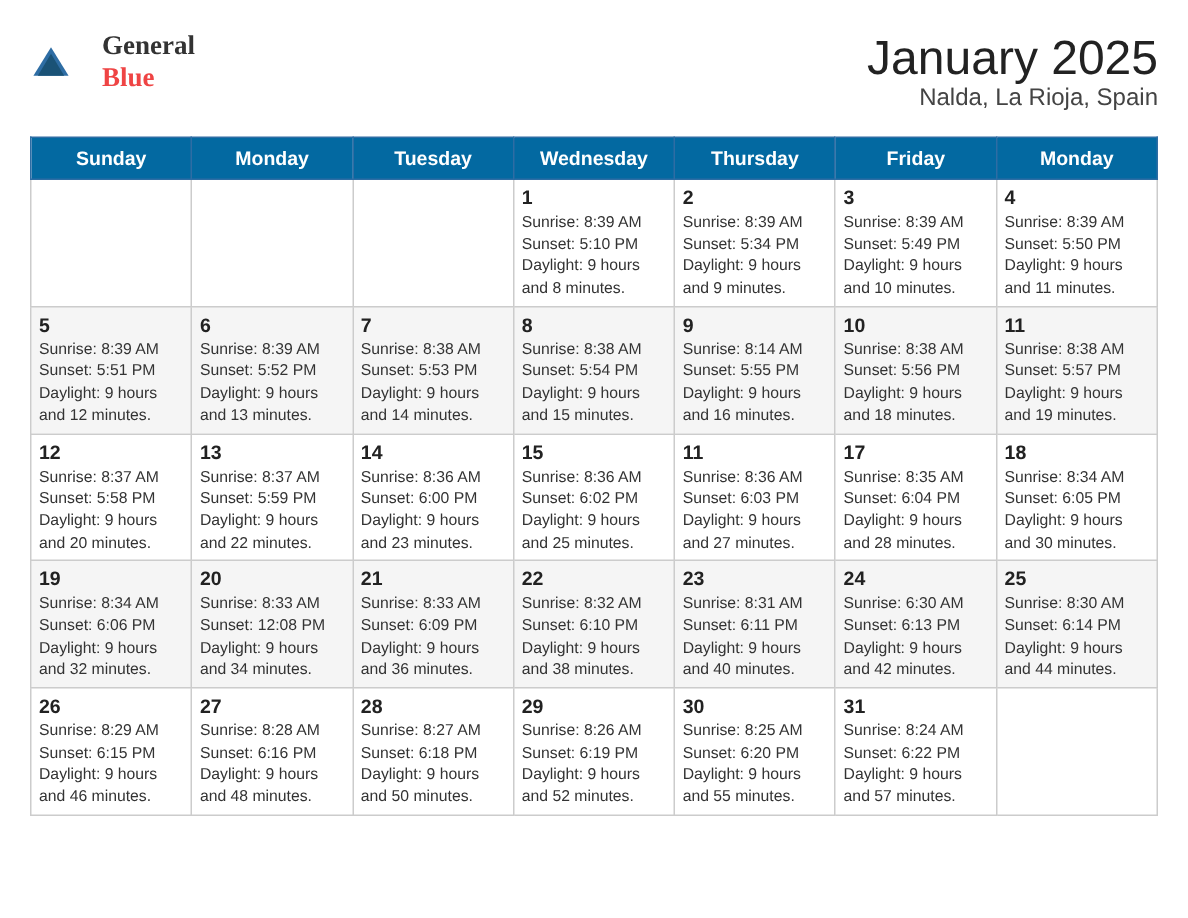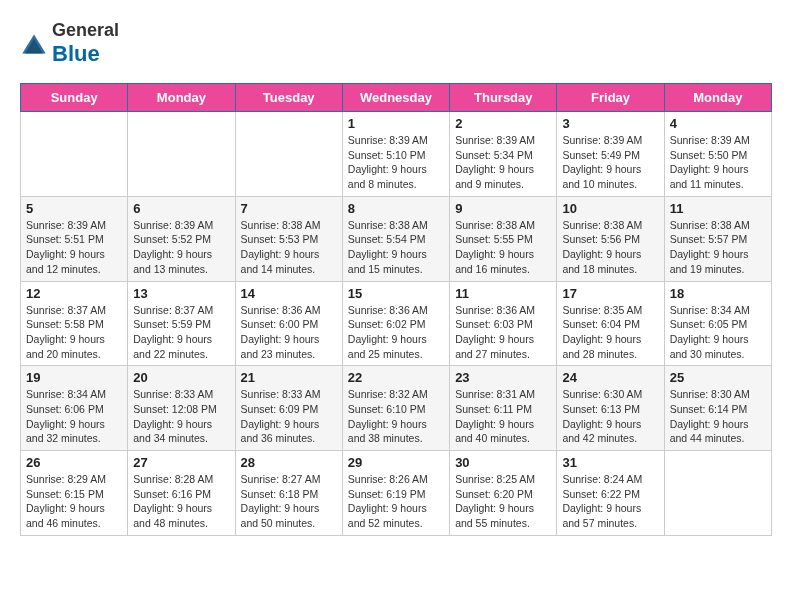--- a/index.html
+++ b/index.html
@@ -12,31 +12,32 @@
     }
     .header {
       display: flex;
       justify-content: space-between;
       align-items: flex-start;
       margin-bottom: 16px;
     }
     .logo {
       display: flex;
       align-items: center;
-      gap: 4px;
+      gap: 20px;
+      font-family: Liberation Serif, serif;
     }
     .logo-text-general {
       font-size: 18px;
       font-weight: bold;
       color: #333;
     }
     .logo-text-blue {
-      font-size: 22px;
+      font-size: 18px;
       font-weight: bold;
-      color: #0369a1;
+      color: #ef4444;
     }
     .logo-icon {
       width: 28px;
       height: 22px;
       position: relative;
     }
     .title-block {
       text-align: right;
     }
     .month-title {
@@ -47,21 +48,21 @@
     .location-title {
       font-size: 16px;
       color: #444;
     }
     .calendar {
       width: 100%;
       border-collapse: collapse;
       border: 1px solid #ccc;
     }
     .calendar th {
-      background-color: #ec4899;
+      background-color: #0369a1;
       color: #fff;
       padding: 6px 4px;
       font-size: 13px;
       font-weight: bold;
       border: 1px solid #2e6da4;
     }
     .calendar td {
       border: 1px solid #ccc;
       vertical-align: top;
       padding: 4px 5px;
@@ -92,20 +93,24 @@
   <div class="logo">
     <svg class="logo-icon" width="36" height="30" viewBox="0 0 36 30">
       <polygon points="18,2 34,28 2,28" fill="#2e6da4"></polygon>
       <polygon points="18,8 30,28 6,28" fill="#1a5276"></polygon>
     </svg>
     <div>
       <span class="logo-text-general">General</span><br>
       <span class="logo-text-blue">Blue</span>
     </div>
   </div>
+  <div class="title-block">
+    <div class="month-title">January 2025</div>
+    <div class="location-title">Nalda, La Rioja, Spain</div>
+  </div>
 </div>
 
 <table class="calendar">
   <thead>
     <tr id="header-row">
     <th>Sunday</th>
         <th>Monday</th>
         <th>Tuesday</th>
         <th>Wednesday</th>
         <th>Thursday</th>
@@ -171,21 +176,21 @@
         </td>
         <td>
           <span class="day-number">8</span>
           <div class="day-info">Sunrise: 8:38 AM
 Sunset: 5:54 PM
 Daylight: 9 hours
 and 15 minutes.</div>
         </td>
         <td>
           <span class="day-number">9</span>
-          <div class="day-info">Sunrise: 8:38 AM
+          <div class="day-info">Sunrise: 8:14 AM
 Sunset: 5:55 PM
 Daylight: 9 hours
 and 16 minutes.</div>
         </td>
         <td>
           <span class="day-number">10</span>
           <div class="day-info">Sunrise: 8:38 AM
 Sunset: 5:56 PM
 Daylight: 9 hours
 and 18 minutes.</div>

